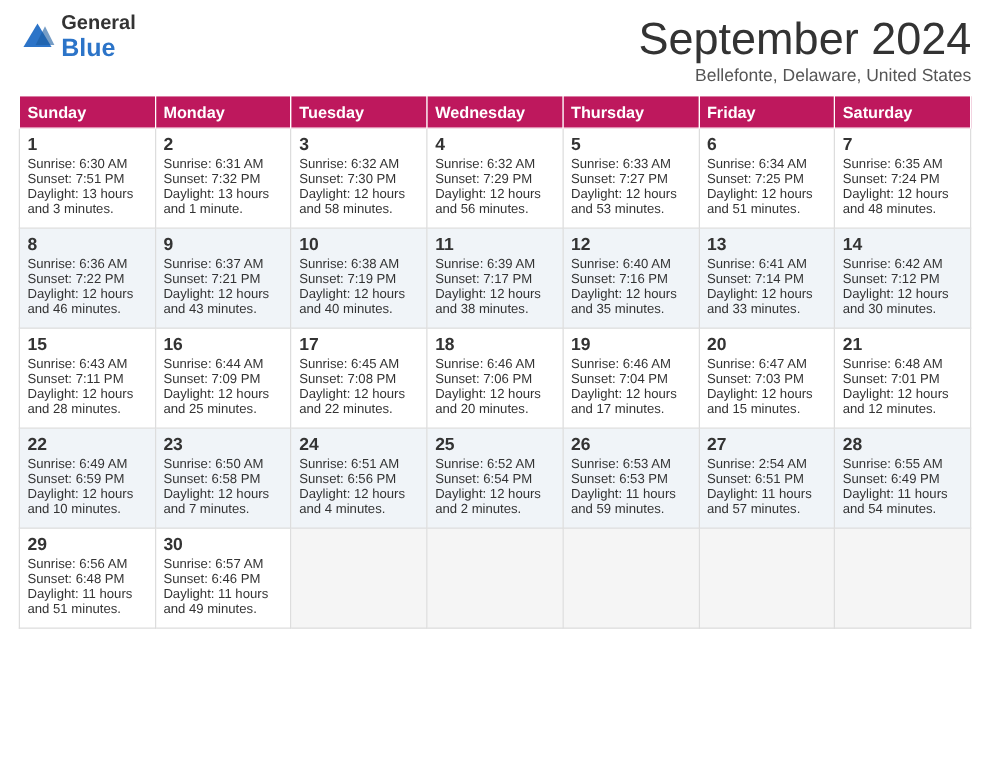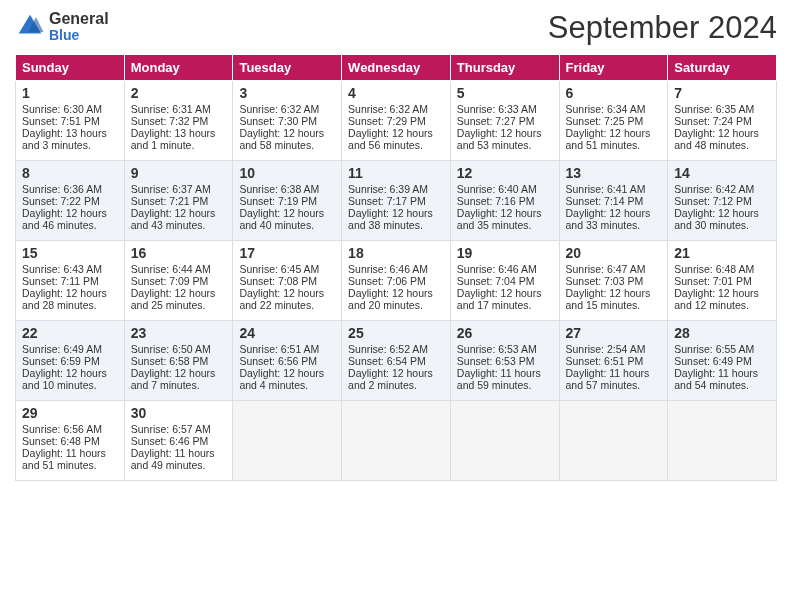--- a/index.html
+++ b/index.html
@@ -26,21 +26,21 @@
       gap: 4px;
     }
     .logo-icon {
       width: 30px;
       height: 30px;
     }
     .title-block {
       text-align: right;
     }
     .month-title {
-      font-size: 31px;
+      font-size: 36px;
       color: #333;
       font-weight: normal;
     }
     .location {
       font-size: 14px;
       color: #555;
     }
     table {
       width: 100%;
       border-collapse: collapse;
@@ -82,25 +82,26 @@
 
 <div class="container">
   <div class="header">
     <div class="logo">
       <svg class="logo-icon" viewBox="0 0 40 40">
         <polygon points="20,5 35,30 5,30" fill="#2c74c8"></polygon>
         <polygon points="28,8 38,28 18,28" fill="#1a5ca0" opacity="0.6"></polygon>
       </svg>
       <div>
         <div style="font-size:16px;font-weight:bold;color:#333;line-height:1.1;">General</div>
-        <div style="font-size:14px;font-weight:bold;color:#2c74c8;line-height:1.1;">Blue</div>
+        <div style="font-size:20px;font-weight:bold;color:#2c74c8;line-height:1.1;">Blue</div>
       </div>
     </div>
     <div class="title-block">
       <div class="month-title">September 2024</div>
+      <div class="location">Bellefonte, Delaware, United States</div>
     </div>
   </div>
 
   <table>
     <thead>
       <tr>
         <th>Sunday</th>
         <th>Monday</th>
         <th>Tuesday</th>
         <th>Wednesday</th>

